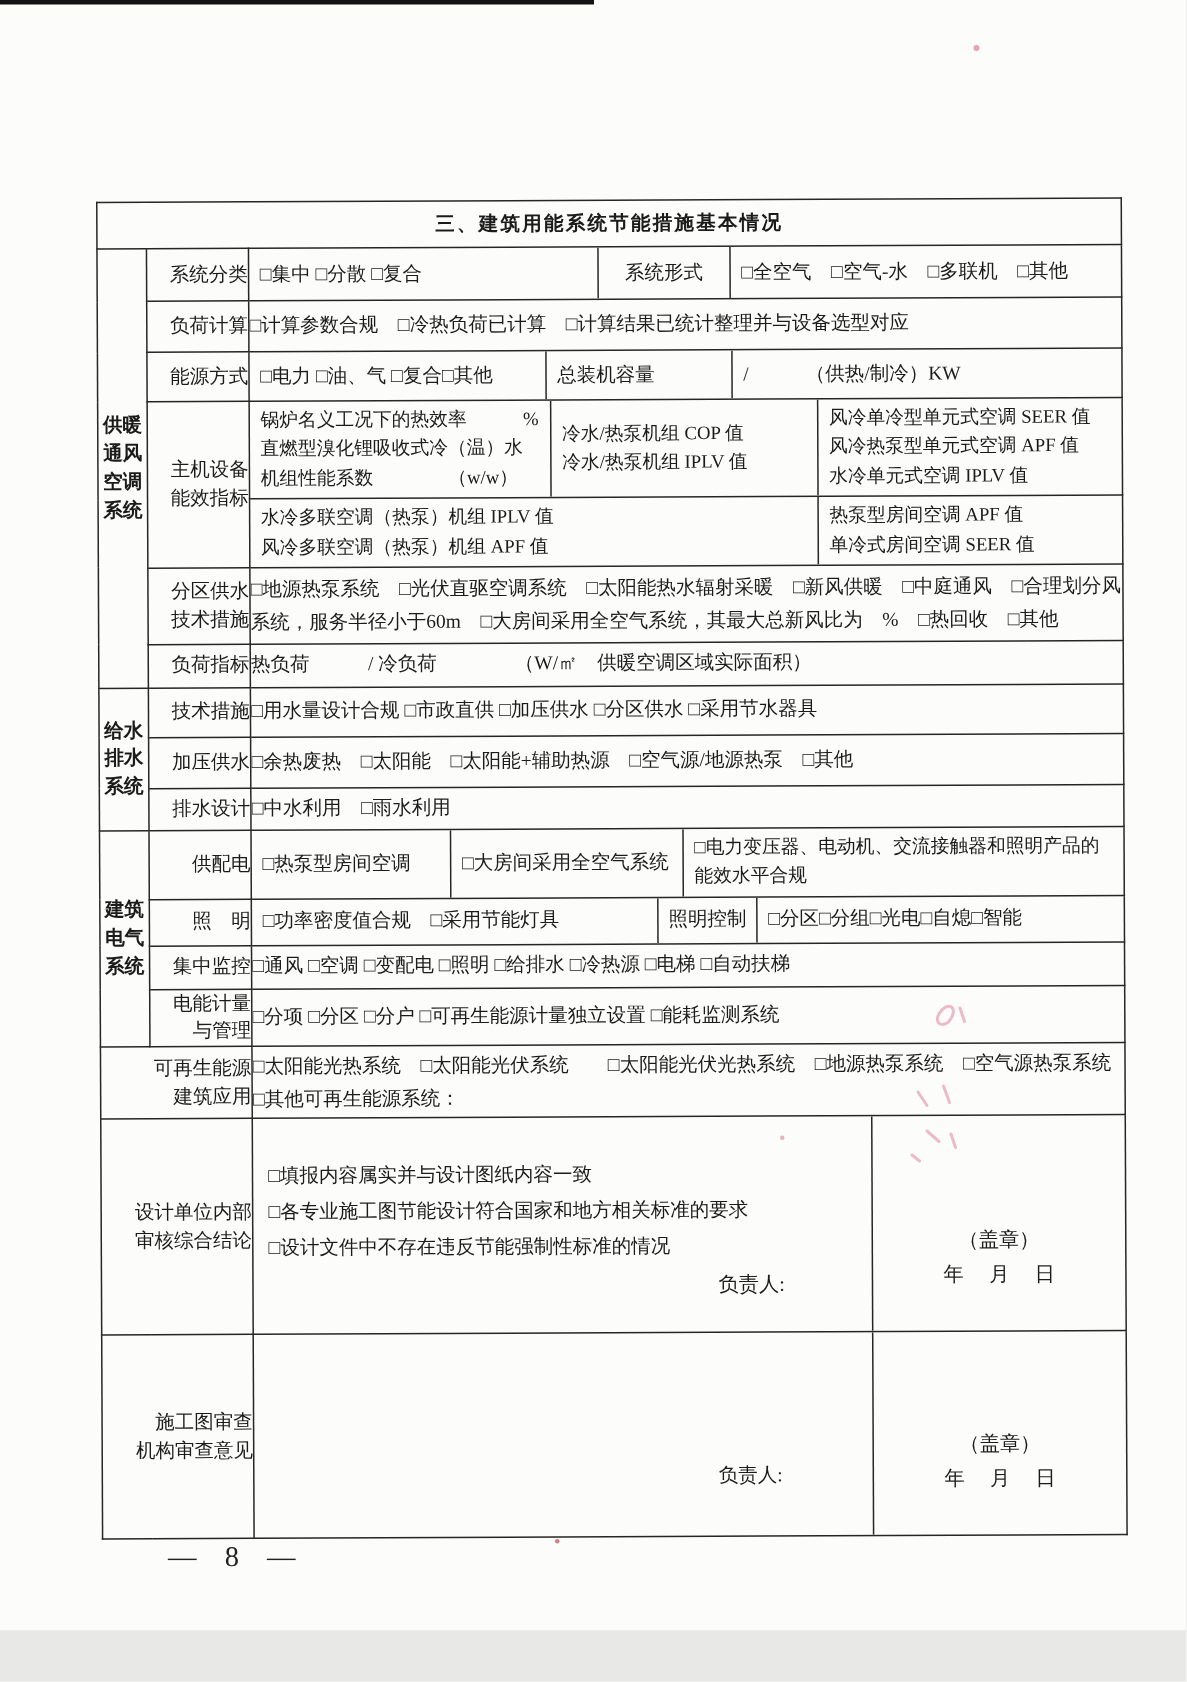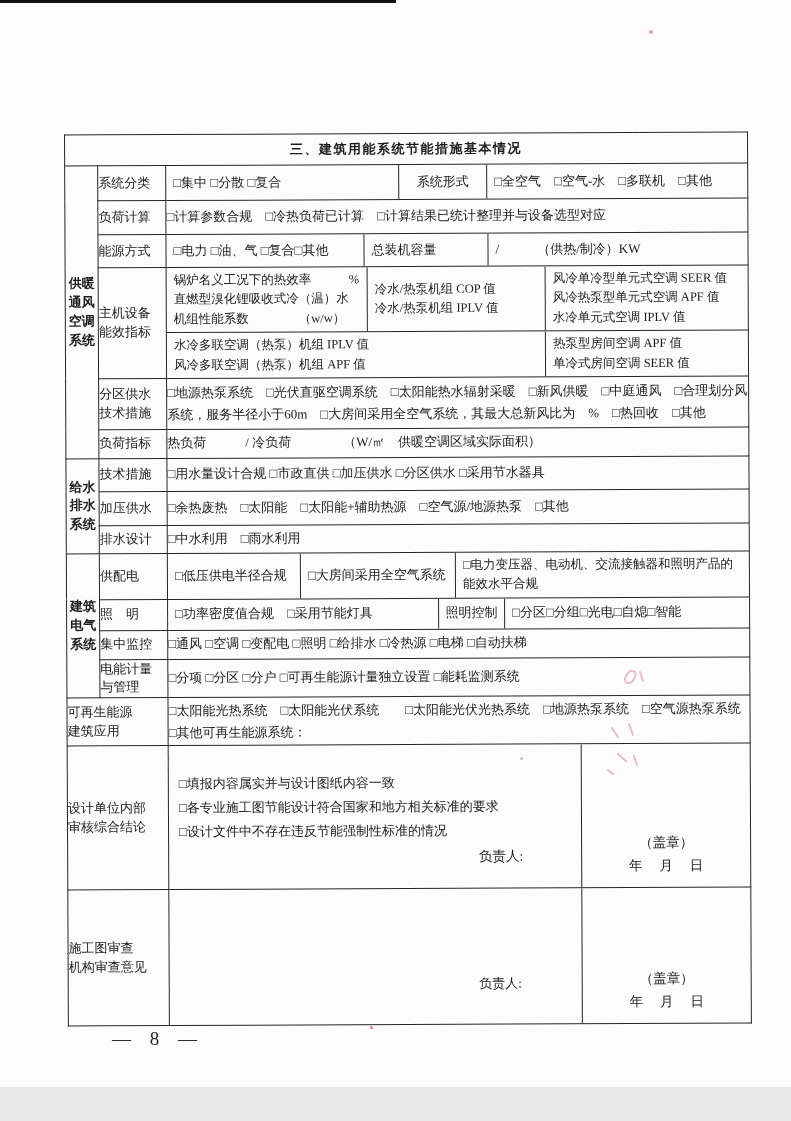--- a/index.html
+++ b/index.html
@@ -23,21 +23,21 @@
   }
   .title-cell{
     font-weight:bold;font-size:16px;text-align:center;
     letter-spacing:1.5px;height:30px;
   }
   .grp{
     font-weight:bold;text-align:center;white-space:pre-line;
     line-height:1.55;font-size:13.5px;
   }
   .lbl{
-    text-align:left;white-space:pre-line;line-height:1.35;
+    text-align:right;white-space:pre-line;line-height:1.35;
     font-size:13.5px;padding:2px 1px;
   }
   .lbl-bold{font-weight:normal;}
   .val{padding:3px 8px;}
   .pre{white-space:pre-line;}
   .sub{display:flex;height:100%;align-items:stretch;}
   .sub>div{display:flex;align-items:center;padding:3px 7px;box-sizing:border-box;flex:0 0 auto;}
   .sub>div+div{border-left:1.6px solid #262626;}
   .sub .fill{flex:1 1 auto;}
   .sub .c{justify-content:center;text-align:center;padding:3px 2px;}
@@ -57,21 +57,21 @@
   .review-body .checks{line-height:1.85;}
   .review-body .manager{align-self:flex-end;margin-right:48px;margin-top:4px;font-size:13.5px;}
   .review-body2{
     display:flex;flex-direction:column;height:100%;box-sizing:border-box;
     justify-content:flex-end;align-items:flex-end;
     padding:0 60px 30px 10px;
   }
   .seal-cell{
     display:flex;flex-direction:column;height:100%;box-sizing:border-box;
     justify-content:flex-end;align-items:center;
-    padding-bottom:12px;gap:3px;font-size:13.5px;
+    padding-bottom:28px;gap:3px;font-size:13.5px;
   }
   .page-num{
     position:absolute;left:112px;top:1028px;
     font-size:19px;letter-spacing:7px;color:#222;
   }
   .pen-mark{position:absolute;pointer-events:none;}
   .dot{position:absolute;border-radius:50%;pointer-events:none;}
 </style>
 </head>
 <body>
@@ -179,21 +179,21 @@
       <td class="val">□中水利用　□雨水利用</td>
     </tr>
 
     <tr class="h38">
       <td rowspan="4" class="grp">建筑
 电气
 系统</td>
       <td class="lbl">供配电</td>
       <td>
         <div class="sub">
-          <div style="flex-basis:132px">□低压供电半径合规</div>
+          <div style="flex-basis:132px">□热泵型房间空调</div>
           <div style="flex-basis:155px">□大房间采用全空气系统</div>
           <div class="fill small">□电力变压器、电动机、交流接触器和照明产品的能效水平合规</div>
         </div>
       </td>
     </tr>
     <tr class="h30">
       <td class="lbl">照　明</td>
       <td>
         <div class="sub">
           <div style="flex-basis:270px">□功率密度值合规　□采用节能灯具</div>

